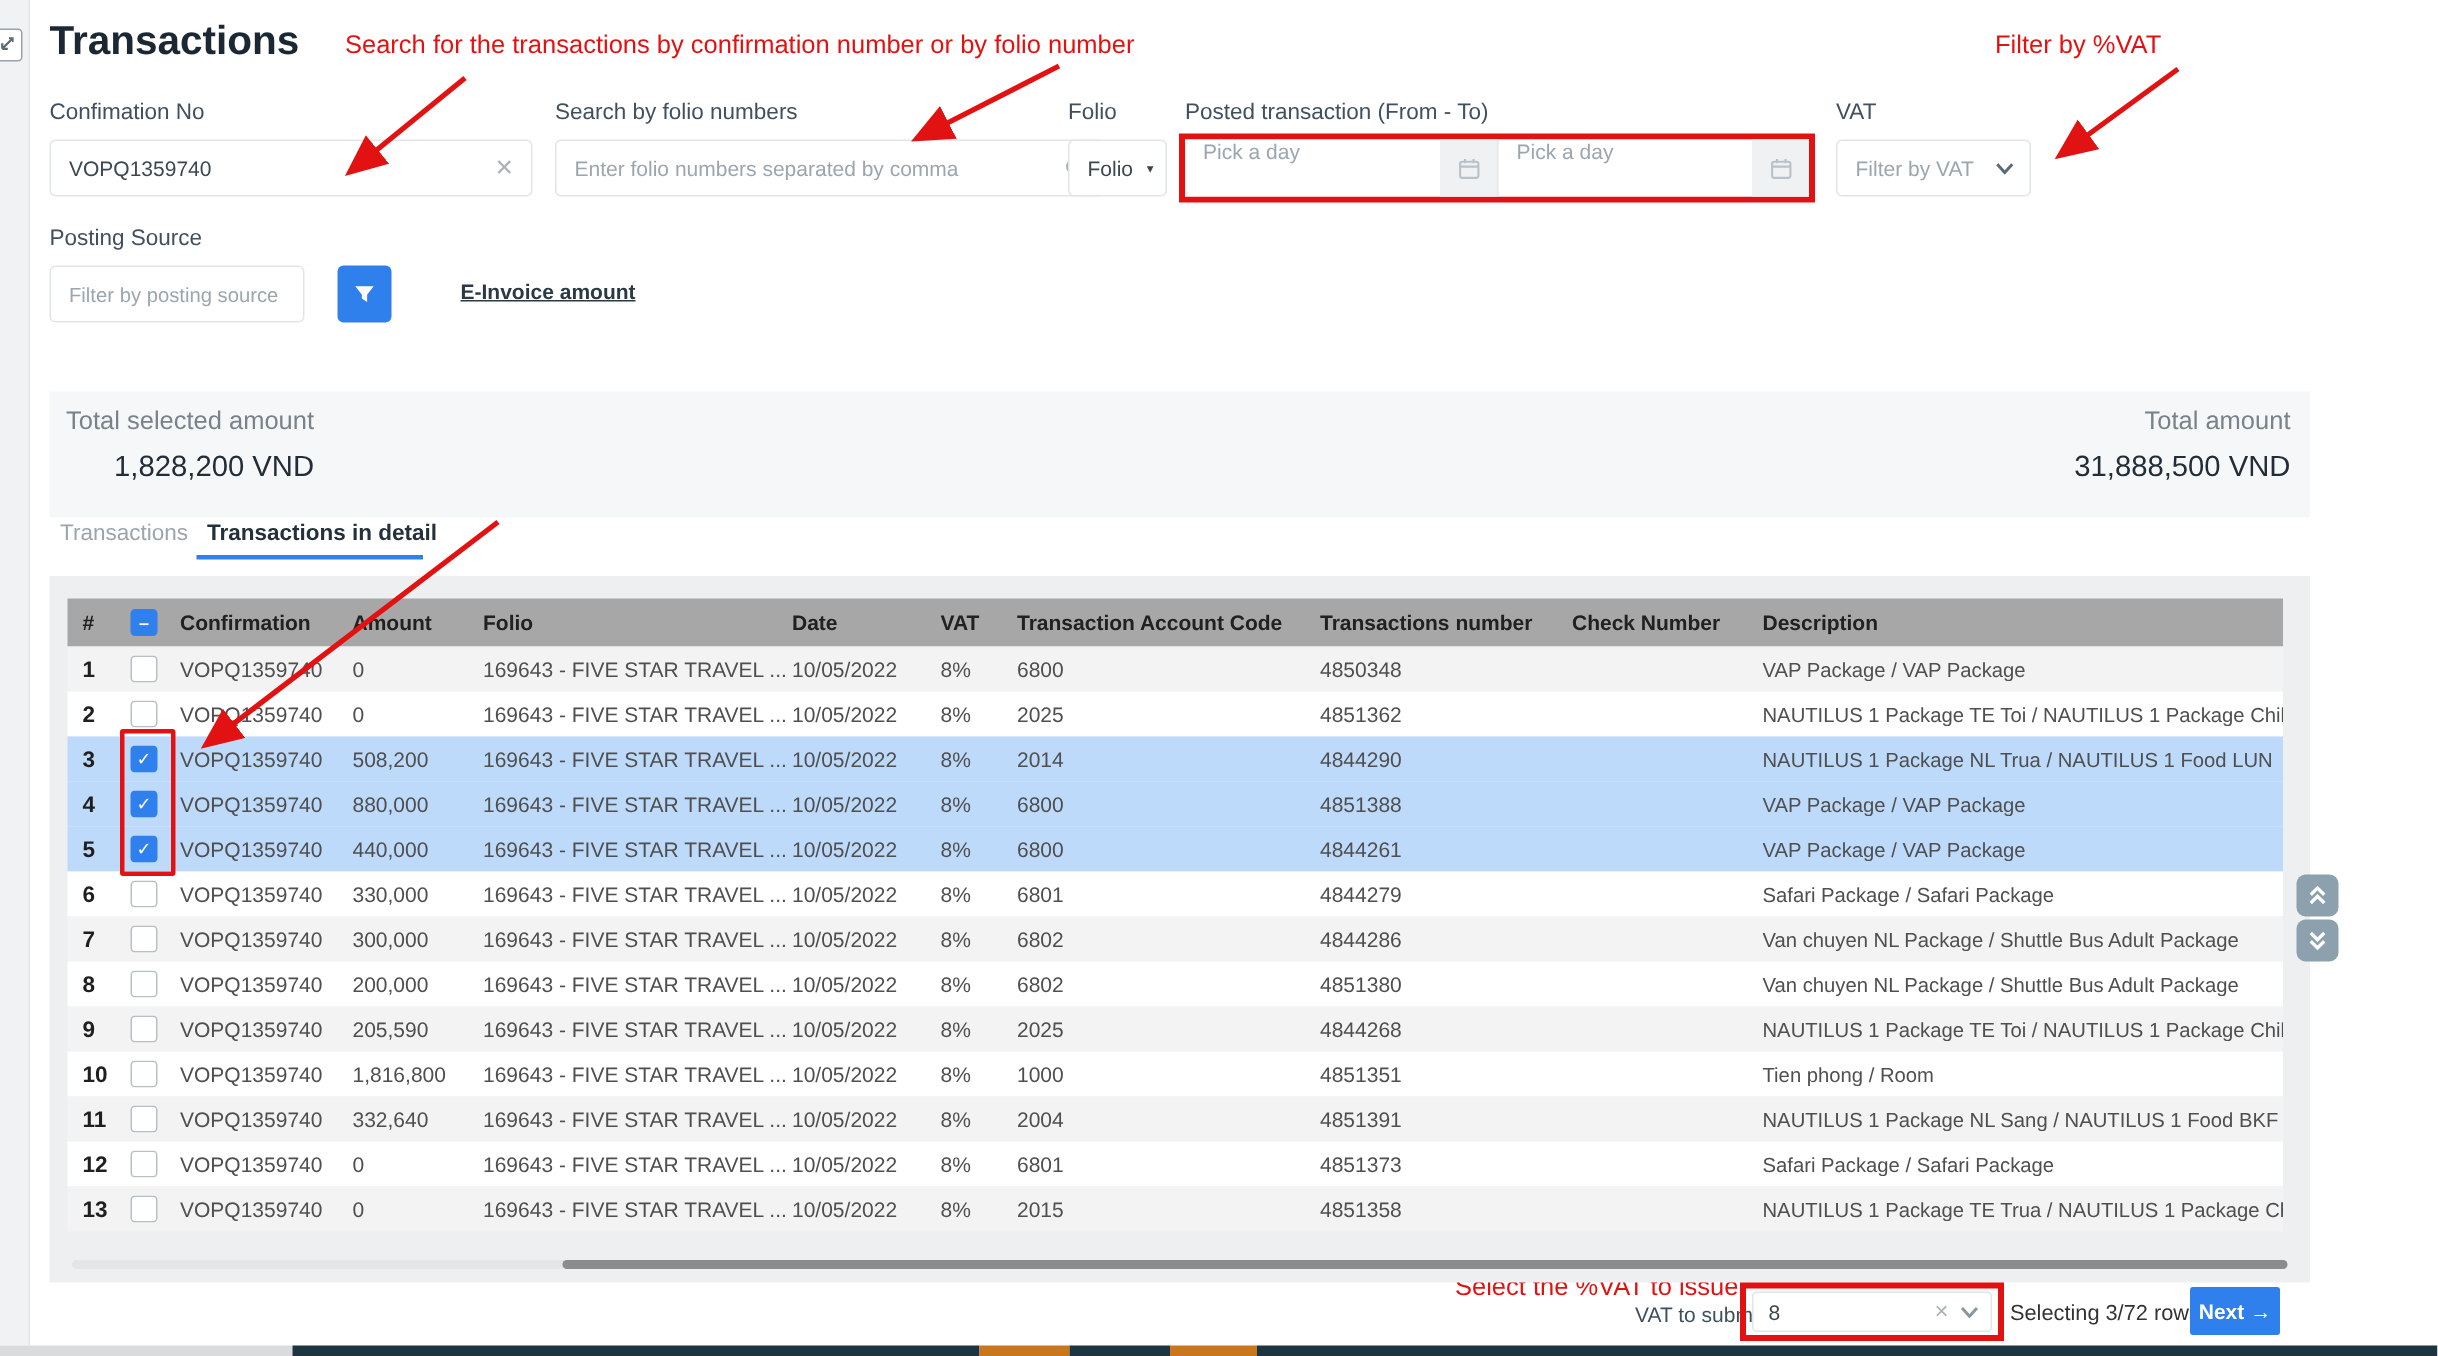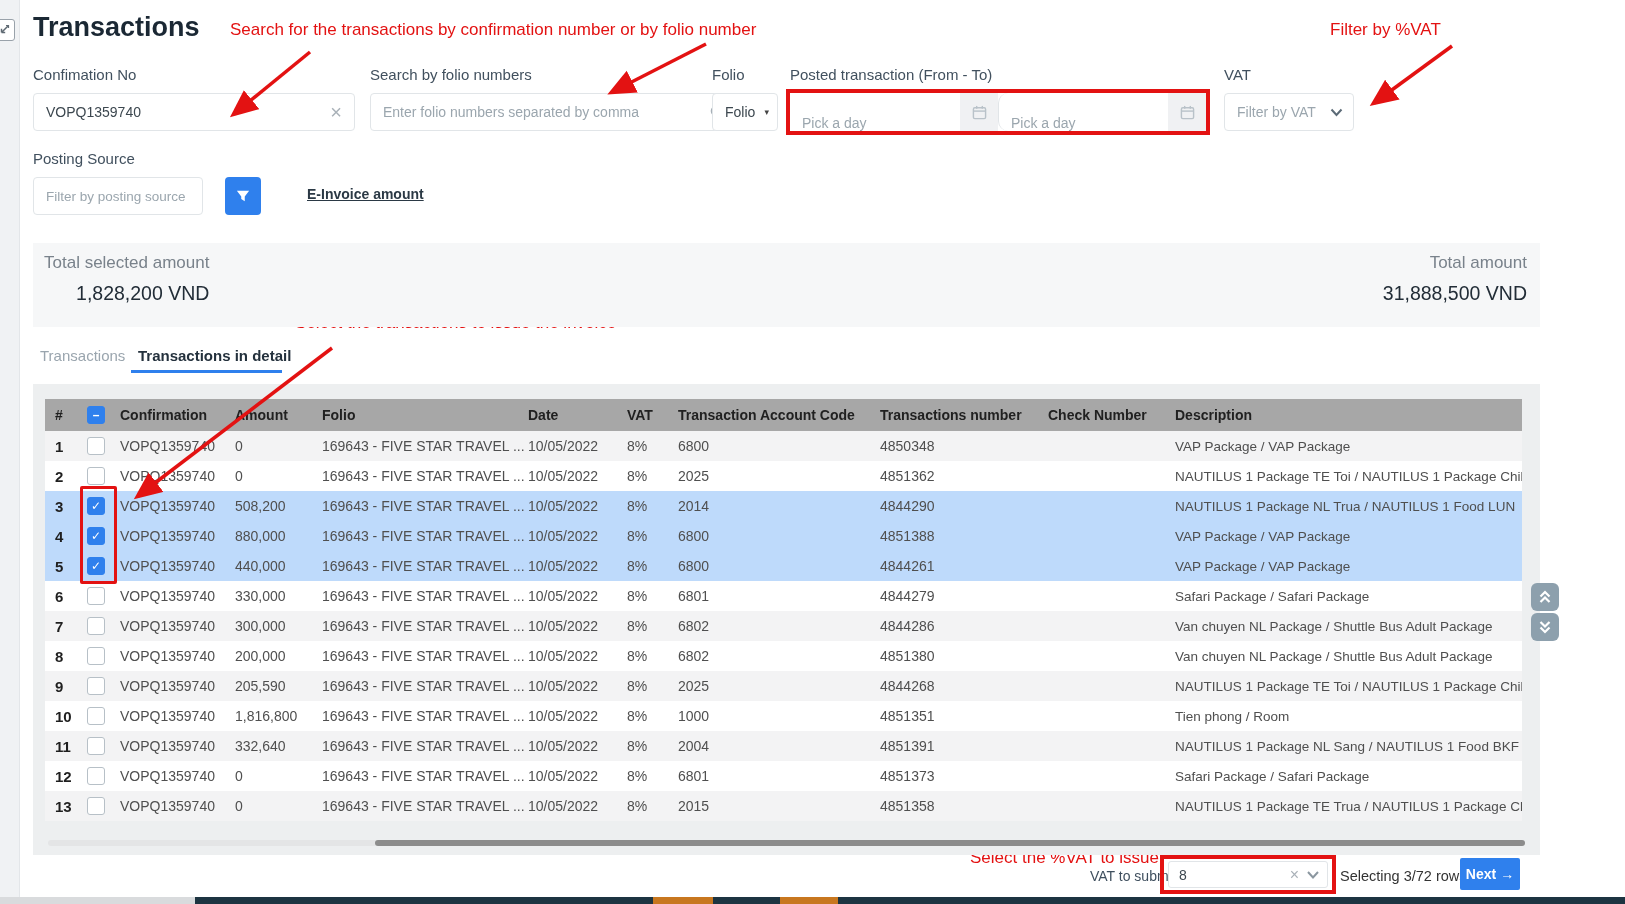--- a/index.html
+++ b/index.html
@@ -32,29 +32,29 @@
   .box { background:#fff; border:1px solid #e1e5e8; border-radius:4px; display:flex; align-items:center; height:38px; }
   .box input { border:none; outline:none; background:transparent; font-family:inherit; font-size:14px; color:#3c474f; width:100%; padding:0 8px 0 12px; }
   .box input::placeholder { color:#9ba6ae; }
   .ph { color:#9ba6ae; font-size:14px; padding-left:12px; white-space:nowrap; }
   .val { color:#3c474f; font-size:14px; padding-left:12px; white-space:nowrap; }
   .clear-x { margin-left:auto; margin-right:12px; color:#a9b1b8; font-size:20px; line-height:1; cursor:pointer; }
   .icon-right { margin-left:auto; margin-right:10px; display:flex; align-items:center; }
 
   .red-rect { border:4px solid #e31212; }
   .date-wrap { left:786px; top:89px; width:424px; height:46px; display:flex; background:#fff; }
-  .date-cell { width:50%; height:100%; display:flex; align-items:flex-end; background:#fff;border-radius:10px; }
+  .date-cell { width:50%; height:100%; display:flex; align-items:flex-start; background:#fff; }
   .date-cell + .date-cell { border-left:1px solid #e1e5e8; }
   .cal-zone { margin-left:auto; width:38px; height:100%; background:#f0f1f3; display:flex; align-items:center; justify-content:center; }
 
   .funnel-btn { left:225px; top:177px; width:36px; height:38px; background:#2f80ed; border-radius:4px; display:flex; align-items:center; justify-content:center; cursor:pointer; }
   .einvoice { left:307px; top:186px; font-size:14px; font-weight:600; color:#2b3945; text-decoration:underline; cursor:pointer; }
 
   
-  .summary { left:33px; top:243px; width:1507px; height:84px; background:#f6f7f8; }
+  .summary { left:33px; top:261px; width:1507px; height:84px; background:#f6f7f8; }
   .sum-label { font-size:17px; color:#79828b; }
   .sum-value { font-size:19.5px; color:#222d37; }
   .sum-left { position:absolute; left:11px; top:10px; }
   .sum-left .sum-value { margin-top:9px;text-align:right; }
   .sum-right { position:absolute; right:13px; top:10px; text-align:right; }
   .sum-right .sum-value { margin-top:9px; }
 
   
   .tab { font-size:15px; cursor:pointer; }
   .tab-inactive { left:40px; top:347px; color:#9aa5ae; }

